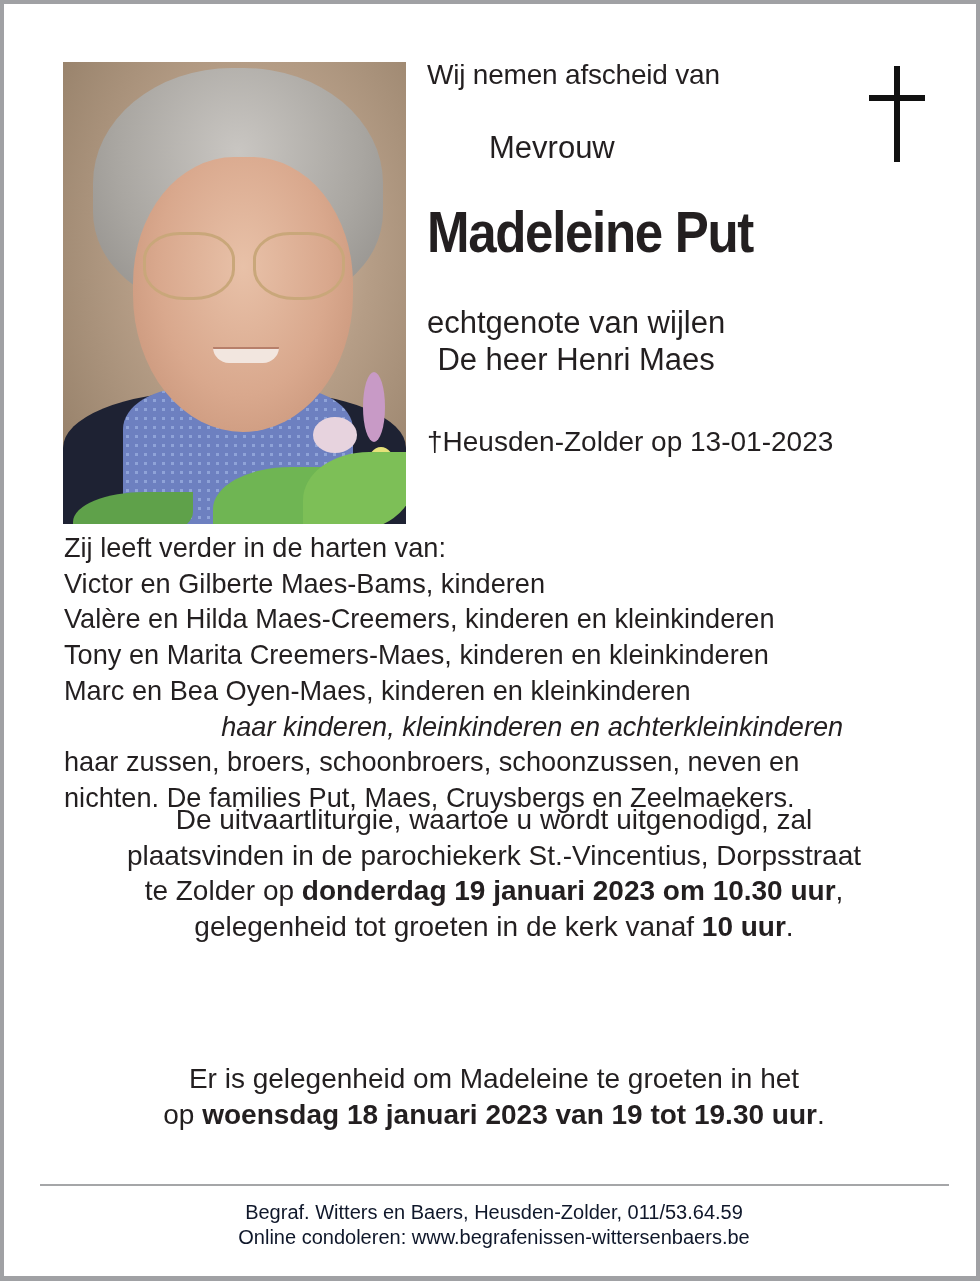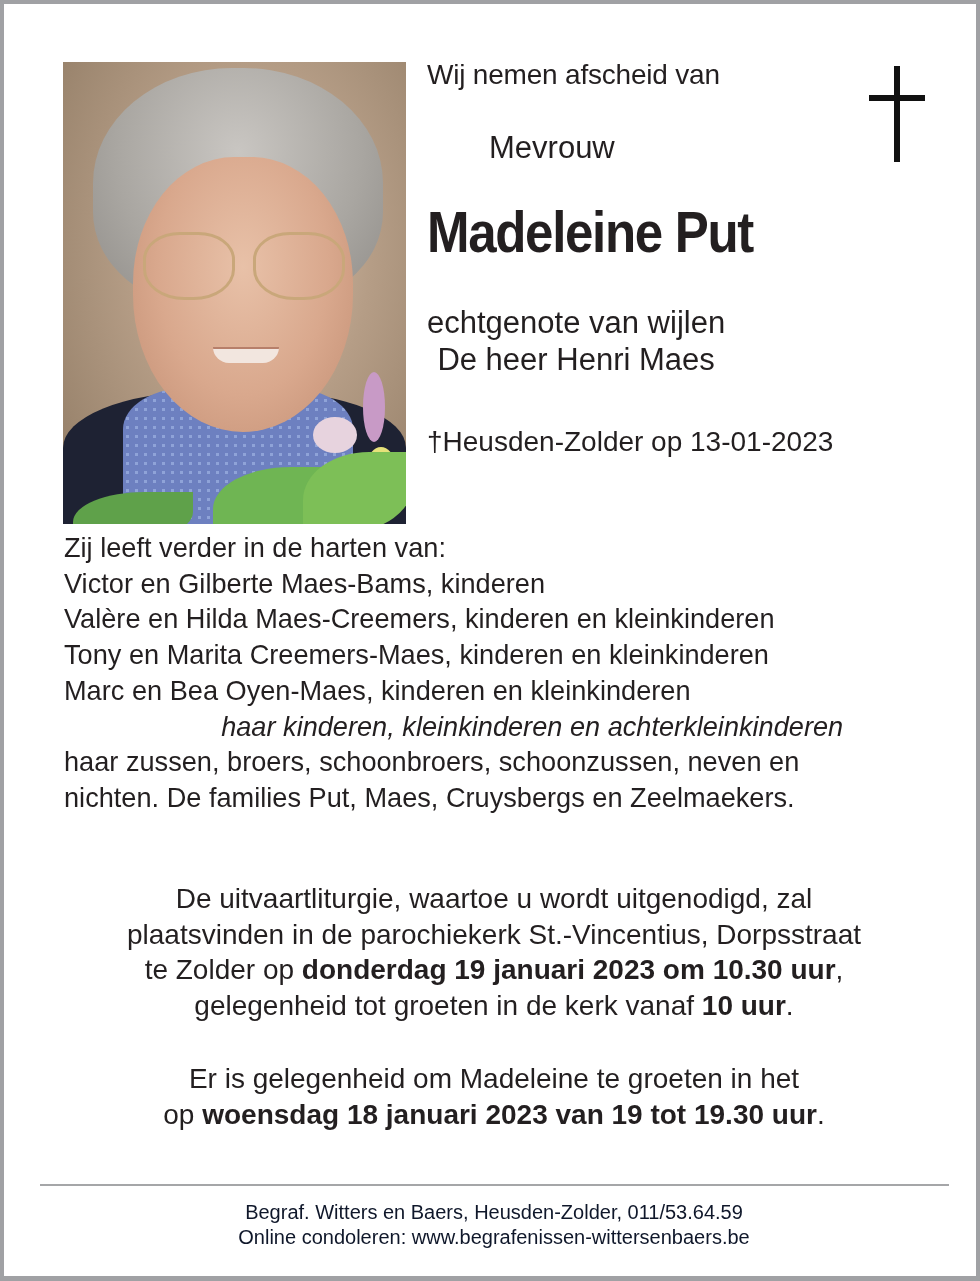--- a/index.html
+++ b/index.html
@@ -31,21 +31,21 @@
   .intro { position: absolute; left: 423px; top: 54px; font-size: 28px; line-height: 34px; white-space: nowrap; letter-spacing: -0.2px; }
   .title { position: absolute; left: 444px; top: 125px; font-size: 31px; line-height: 38px; white-space: nowrap; margin-left: 41px; }
   .name { position: absolute; left: 423px; top: 195px; font-size: 58px; line-height: 66px; font-weight: bold; white-space: nowrap; letter-spacing: -1.5px; transform: scaleX(0.88); transform-origin: left top; }
   .spouse { position: absolute; left: 423px; top: 300px; font-size: 31px; line-height: 37px; font-weight: bold; white-space: nowrap; }
   .spouse div { font-weight: 400; text-align: center; }
   .dates { position: absolute; left: 423px; top: 420px; font-size: 28px; line-height: 35px; white-space: nowrap; }
 
   .survivors { position: absolute; left: 60px; top: 526px; font-size: 28px; line-height: 35.7px; white-space: nowrap; transform: scaleX(0.97); transform-origin: left top; }
   .survivors .italic { font-style: italic; padding-left: 162px; }
 
-  .ceremony { position: absolute; left: 40px; width: 900px; top: 877px; text-align: center; font-size: 28px; line-height: 35.5px; }
+  .ceremony { position: absolute; left: 40px; width: 900px; top: 798px; text-align: center; font-size: 28px; line-height: 35.5px; }
   .visit { position: absolute; left: 40px; width: 900px; top: 1057px; text-align: center; font-size: 28px; line-height: 35.5px; }
   b { font-weight: bold; }
 
   .divider { position: absolute; left: 36px; top: 1180px; width: 909px; height: 2px; background: #a5a6a8; }
   .footer { position: absolute; left: 40px; width: 900px; top: 1196px; text-align: center; font-size: 20px; line-height: 25px; color: #0f172a; }
 </style>
 </head>
 <body>
 
 <div class="frame">

